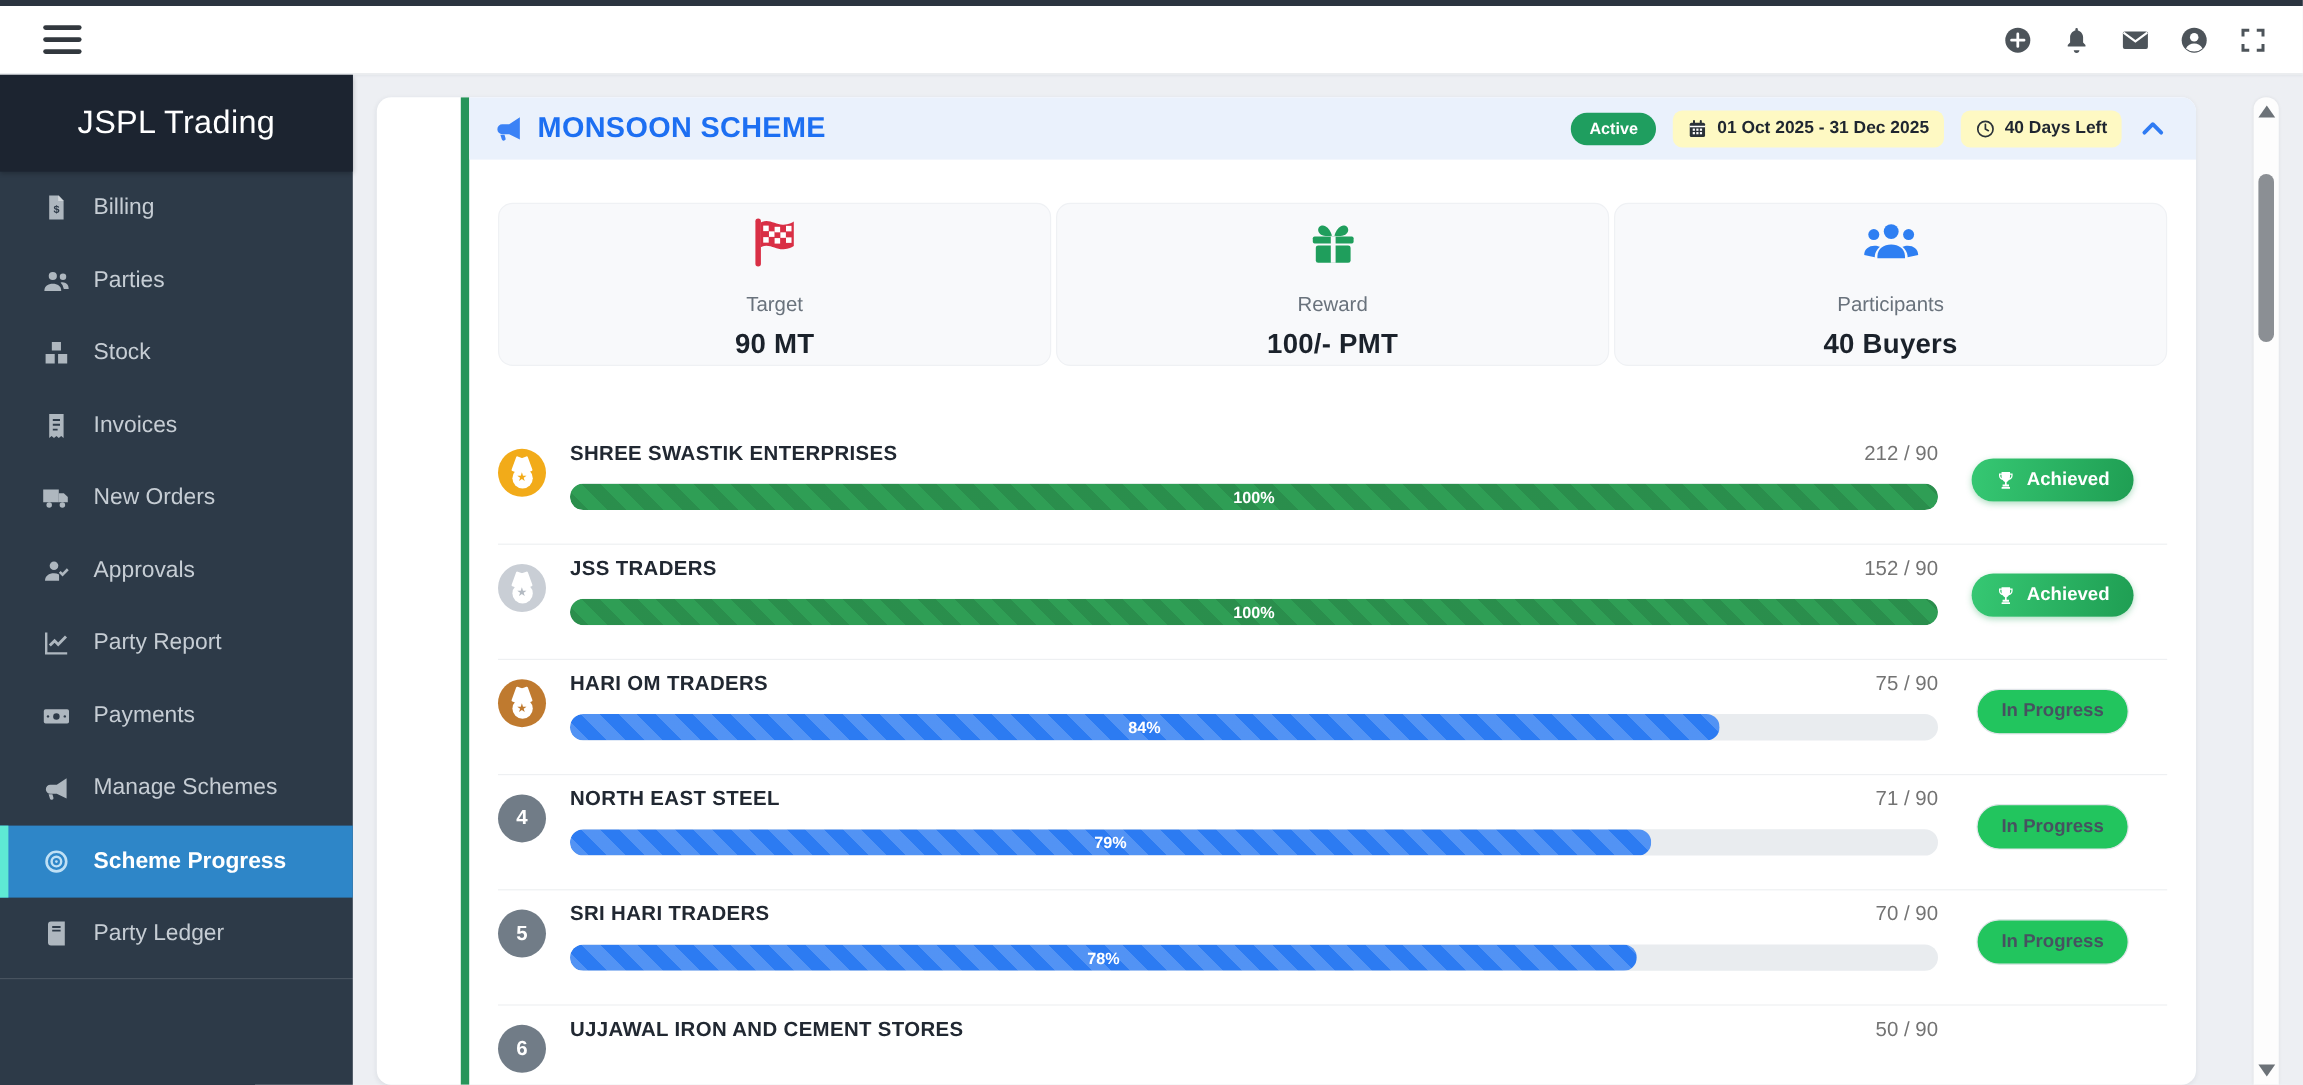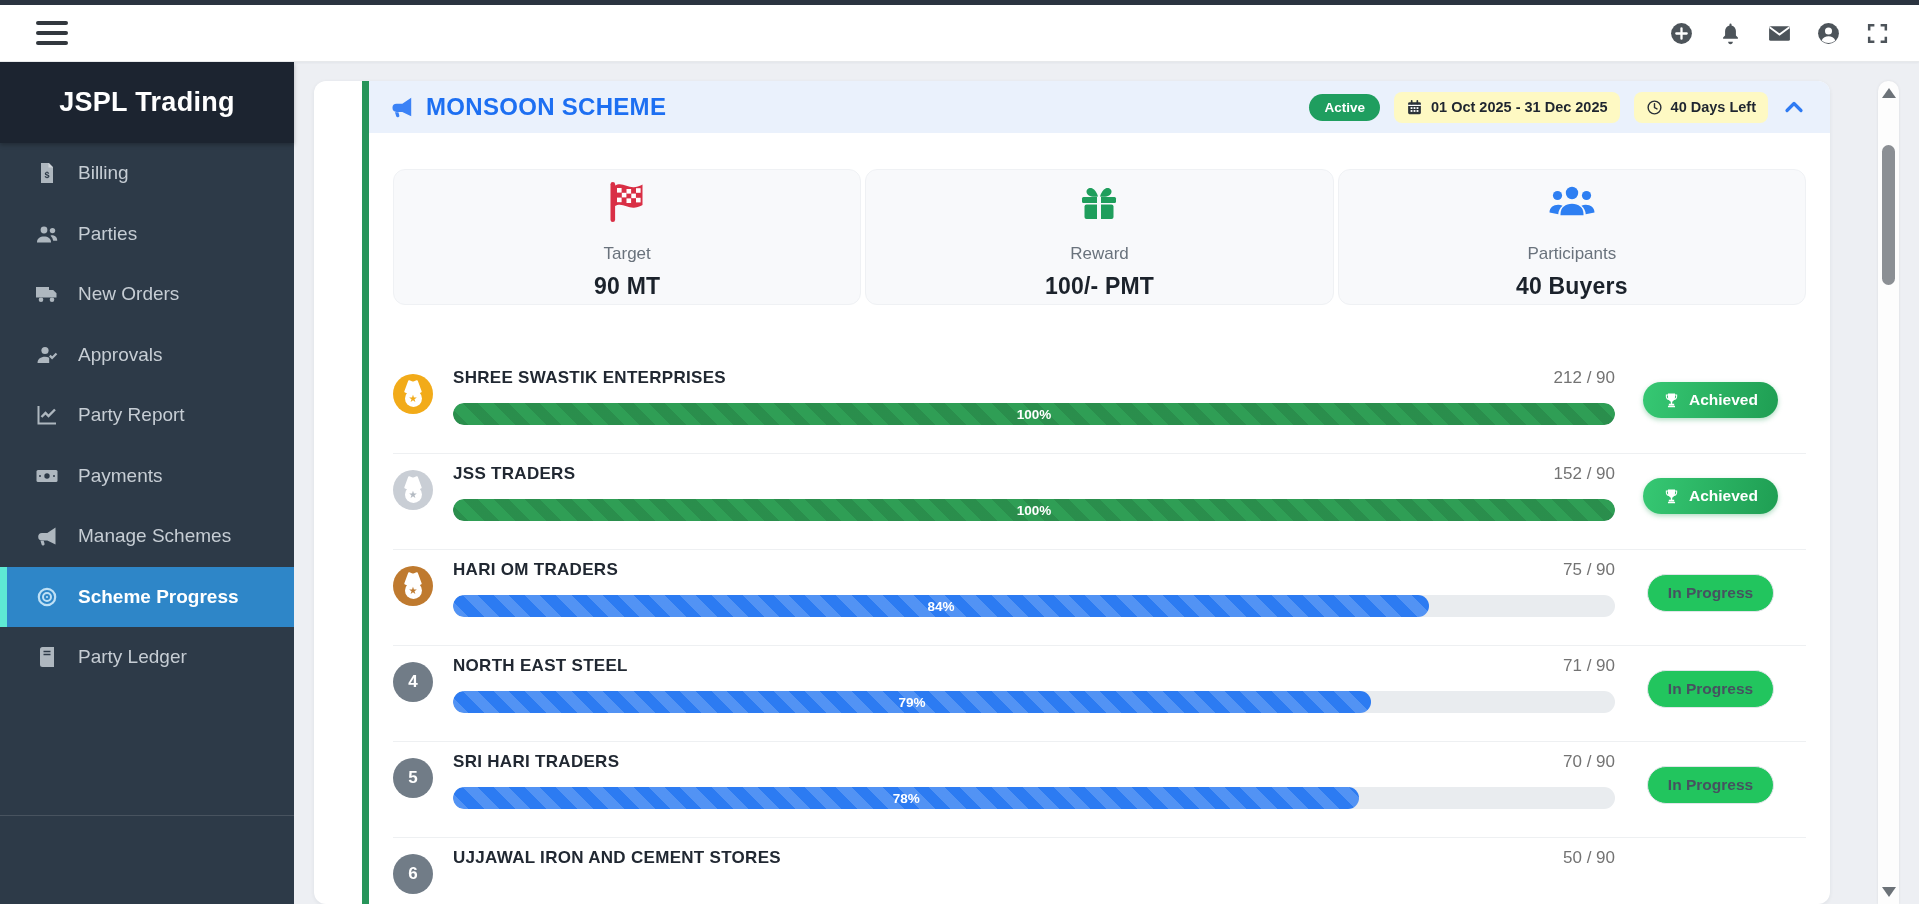--- a/index.html
+++ b/index.html
@@ -14,21 +14,21 @@
   .hamburger { margin-left:36px; width:32px; height:24px; display:flex; flex-direction:column;
     justify-content:space-between; cursor:pointer; }
   .hamburger span { display:block; height:4px; border-radius:2px; background:#32383e; }
   .topbar-icons { margin-left:auto; margin-right:29px; display:flex; align-items:center; gap:24px; }
   .tb-icon { width:25px; height:25px; color:#4d545a; cursor:pointer; display:inline-flex; }
   .tb-icon svg { width:100%; height:100%; }
 
   
   .sidebar { position:absolute; top:62px; left:0; width:294px; height:842px; background:#2d3a48; z-index:20; }
   .brand { height:81px; background:#1c2430; display:flex; align-items:center; justify-content:center;
-    color:#ffffff; font-size:27px; font-weight:bold; letter-spacing:.3px;
+    color:#ffffff; font-size:27px; font-weight:normal; letter-spacing:.3px;
     box-shadow:0 2px 4px rgba(0,0,0,.25); }
   .nav-list { list-style:none; }
   .nav-item { height:60.5px; display:flex; align-items:center; padding-left:35px;
     color:#c6cdd4; font-size:19px; cursor:pointer; position:relative; }
   .nav-item .s-icon { width:24px; height:24px; color:#aeb7bf; display:inline-flex; flex:0 0 24px; }
   .nav-item .s-icon svg { width:100%; height:100%; }
   .nav-item .nav-label { margin-left:19px; white-space:nowrap; }
   .nav-item.active { background:#2e86c8; color:#ffffff; font-weight:600;
     border-left:7px solid #5eead4; padding-left:28px; }
   .nav-item.active .s-icon { color:#bfe0f5; }
@@ -36,21 +36,21 @@
   .logout-btn { position:absolute; left:23px; top:778px; width:248px; height:48px; background:#e8513c;
     border:none; border-radius:10px; color:#ffffff; font-size:20px; font-weight:bold;
     display:flex; align-items:center; justify-content:center; gap:12px; cursor:pointer;
     font-family:inherit; }
   .logout-btn .s-icon { width:22px; height:22px; display:inline-flex; color:#fff; }
   .logout-btn .s-icon svg { width:100%; height:100%; }
 
   
   .main-card { position:absolute; left:314px; top:81px; width:1516px; height:823px; background:#ffffff;
     border-radius:12px; box-shadow:0 1px 4px rgba(30,40,60,.07); overflow:hidden; z-index:10; }
-  .scheme-block { margin-left:48px; height:100%; border-left:7px solid #27955a; }
+  .scheme-block { margin-left:70px; height:100%; border-left:7px solid #27955a; }
 
   .scheme-band { height:52px; background:#eaf1fc; display:flex; align-items:center;
     justify-content:space-between; padding:0 24px 0 20px; }
   .band-left { display:flex; align-items:center; gap:11px; }
   .title-icon { width:26px; height:26px; color:#3b82f6; display:inline-flex; }
   .title-icon svg { width:100%; height:100%; }
   .scheme-title { font-size:24px; font-weight:800; color:#1d6ff2; letter-spacing:.3px; }
   .band-right { display:flex; align-items:center; gap:14px; }
   .badge-active { background:#1f9e5f; color:#fff; font-size:13.5px; font-weight:bold;
     padding:6px 15px; border-radius:999px; }
@@ -180,20 +180,39 @@
             <path d="M2 20c0-3.6 3.1-5.6 7-5.6s7 2 7 5.6v.4H2z"></path>
             <circle cx="17.5" cy="8.6" r="2.7"></circle>
             <path d="M17 13.3c3 .1 5.2 2 5.2 4.9v.6h-4a7.6 7.6 0 0 0-2.7-5.1c.5-.3 1-.4 1.5-.4z"></path>
           </svg>
         </span>
         <span class="nav-label">Parties</span>
       </li>
       <li class="nav-item">
         <span class="s-icon">
           <svg viewBox="0 0 24 24" fill="currentColor">
+            <path d="M8.2 3h7.6v7H8.2z"></path>
+            <path d="M3 13h7.6v8H3z"></path>
+            <path d="M13.4 13H21v8h-7.6z"></path>
+          </svg>
+        </span>
+        <span class="nav-label">Stock</span>
+      </li>
+      <li class="nav-item">
+        <span class="s-icon">
+          <svg viewBox="0 0 24 24">
+            <path d="M6 2h12v20l-2-1.6-2 1.6-2-1.6L10 22l-2-1.6L6 22z" fill="currentColor"></path>
+            <path d="M9 7h6M9 11h6M9 15h4" stroke="#2d3a48" stroke-width="1.6"></path>
+          </svg>
+        </span>
+        <span class="nav-label">Invoices</span>
+      </li>
+      <li class="nav-item">
+        <span class="s-icon">
+          <svg viewBox="0 0 24 24" fill="currentColor">
             <path d="M1 5h13v10.5H1z"></path>
             <path d="M14 8h4.2L21.5 11.2V15.5H14z"></path>
             <circle cx="6" cy="17.8" r="2.3"></circle>
             <circle cx="17" cy="17.8" r="2.3"></circle>
           </svg>
         </span>
         <span class="nav-label">New Orders</span>
       </li>
       <li class="nav-item">
         <span class="s-icon">

